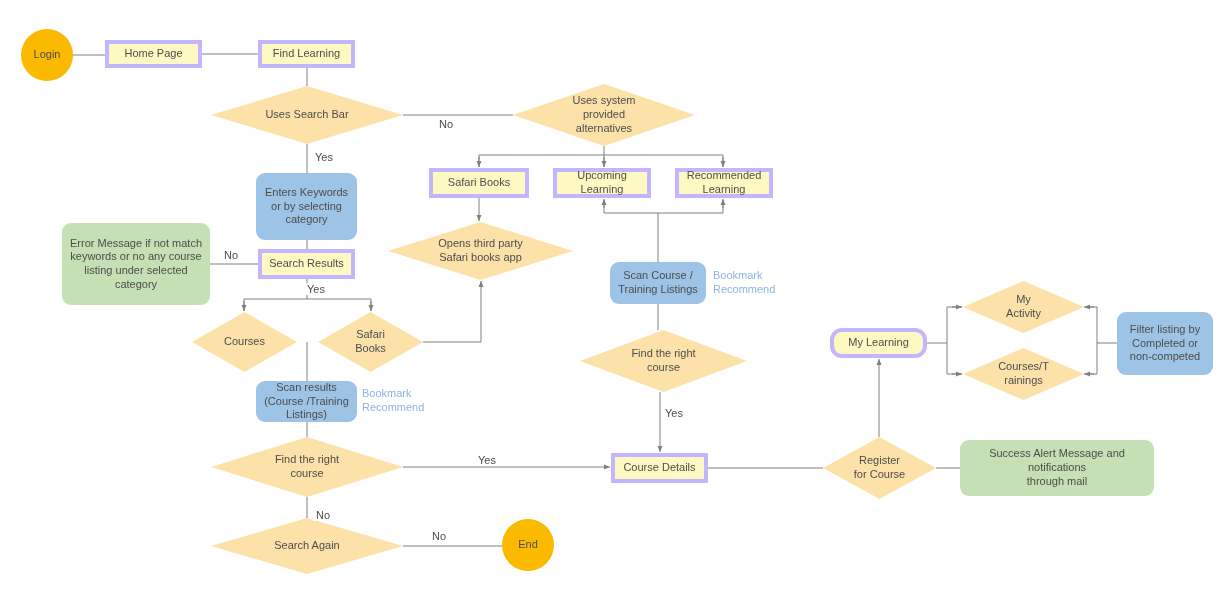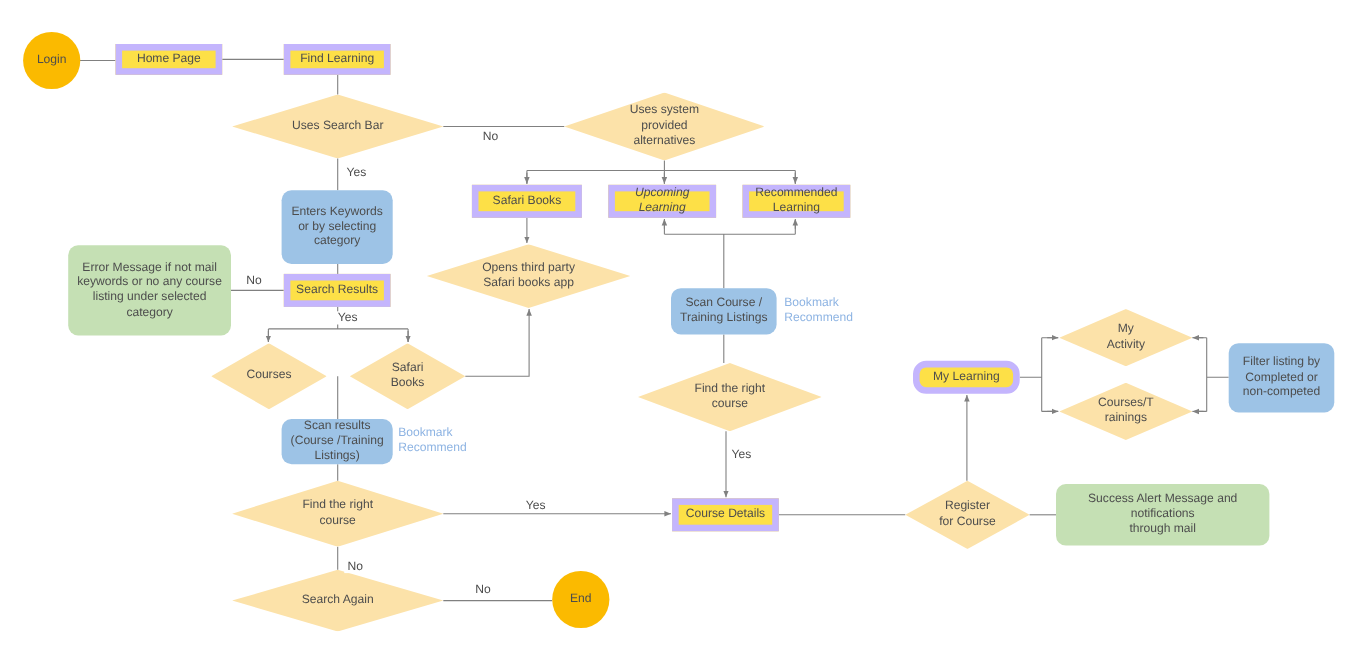--- a/index.html
+++ b/index.html
@@ -36,22 +36,22 @@
     font-size: 11px;
     line-height: 1.25;
   }
   .node .txt {
     display: block;
     width: 100%;
     white-space: pre-line;
   }
   
   .n-rect {
-    background: #fde047;
-    border: 6px solid #c4b5fd;
+    background: #fef9c3;
+    border: 4px solid #c4b5fd;
   }
   
   .n-round {
     background: #9dc3e6;
     border-radius: 9px;
   }
   
   .n-green {
     background: #c5e0b4;
     border-radius: 9px;
@@ -163,39 +163,39 @@
       </div>
       <div class="node n-diamond" style="left: 513px; top: 84px; width: 182px; height: 62px;">
         <div class="dshape"></div>
         <span class="txt">Uses system
 provided
 alternatives</span>
       </div>
       <div class="node n-rect" style="left: 429px; top: 168px; width: 100px; height: 30px;">
         <span class="txt">Safari Books</span>
       </div>
-      <div class="node n-rect" style="left: 553px; top: 168px; width: 98px; height: 30px; font-style: italic;">
+      <div class="node n-rect" style="left: 553px; top: 168px; width: 98px; height: 30px;">
         <span class="txt">Upcoming Learning</span>
       </div>
       <div class="node n-rect" style="left: 675px; top: 168px; width: 98px; height: 30px;">
         <span class="txt">Recommended
 Learning</span>
       </div>
       <div class="node n-round" style="left: 256px; top: 173px; width: 101px; height: 67px;">
         <span class="txt">Enters Keywords
 or by selecting
 category</span>
       </div>
       <div class="node n-diamond" style="left: 388px; top: 222px; width: 185px; height: 58px;">
         <div class="dshape"></div>
         <span class="txt">Opens third party
 Safari books app</span>
       </div>
       <div class="node n-green" style="left: 62px; top: 223px; width: 148px; height: 82px;">
-        <span class="txt">Error Message if not mail
+        <span class="txt">Error Message if not match
 keywords or no any course
 listing under selected
 category</span>
       </div>
       <div class="node n-rect" style="left: 258px; top: 249px; width: 97px; height: 30px;">
         <span class="txt">Search Results</span>
       </div>
       <div class="node n-round" style="left: 610px; top: 262px; width: 96px; height: 42px;">
         <span class="txt">Scan Course /
 Training Listings</span>

